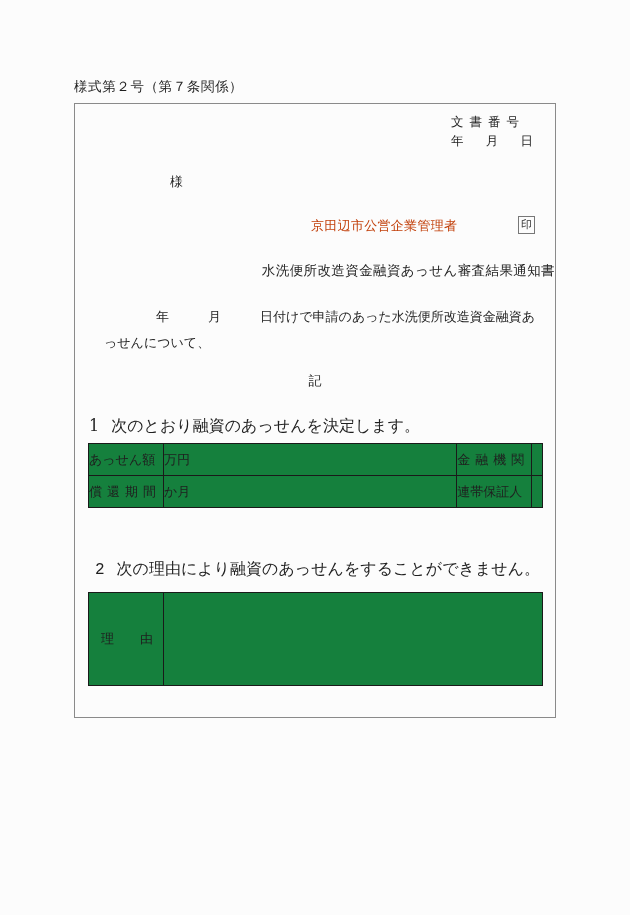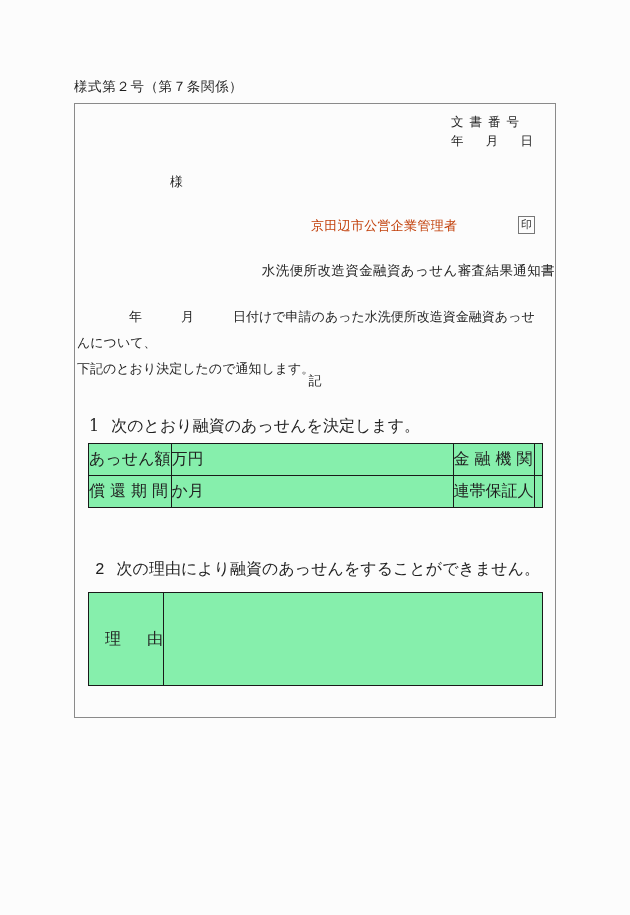--- a/index.html
+++ b/index.html
@@ -115,21 +115,21 @@
     top: 158px;
     text-align: right;
     font-size: 13.5px;
     letter-spacing: 0.4px;
     color: #1f1f1f;
   }
 
   
   .body-para {
     position: absolute;
-    left: 2px;
+    left: 29px;
     right: 10px;
     top: 200px;
     font-size: 13px;
     line-height: 2.0;
     color: #1f1f1f;
   }
   .body-para .dateline {
     display: inline-block;
     white-space: pre;
   }
@@ -153,23 +153,23 @@
     white-space: nowrap;
   }
   .item-1 { left: 14px; top: 312px; }
   .item-2 { left: 20px; top: 455px; font-family: Liberation Mono, monospace; }
   .item-line .num { margin-right: 12px; }
 
   
   table.form-table {
     position: absolute;
     border-collapse: collapse;
-    font-size: 16px;
-    color: #1f1f1f;
-    background: #86efac;
+    font-size: 13px;
+    color: #1f1f1f;
+    background: #15803d;
   }
   table.form-table td {
     border: 1px solid #1a1a1a;
     padding: 0;
     vertical-align: middle;
   }
 
   .t1 {
     left: 13px;
     top: 339px;
@@ -198,21 +198,21 @@
 
   
   .t2 {
     left: 13px;
     top: 488px;
     width: 455px;
   }
   .t2 td { height: 92px; }
   .reason-label {
     width: 74px;
-    text-align: right;
+    text-align: center;
   }
   .reason-label .spread-wide {
     display: inline-block;
     letter-spacing: 26px;
     margin-right: -26px;
     padding-left: 2px;
   }
 </style>
 </head>
 <body>
@@ -236,21 +236,20 @@
 
     <div class="issuer-row">
       <div class="issuer-name">京田辺市公営企業管理者</div>
       <div class="seal-box">印</div>
     </div>
 
     <div class="doc-title">水洗便所改造資金融資あっせん審査結果通知書</div>
 
     <div class="body-para">
       <span style="display:inline-block;width:52px"></span><span class="dateline">年　　　月　　　日</span><span>付けで申請のあった水洗便所改造資金融資あっせんについて、</span><br>
-      <span>下記のとおり決定したので通知します。</span>
     </div>
 
     <div class="ki">記</div>
 
     <div class="item-line item-1">
       <span class="num">1</span><span>次のとおり融資のあっせんを決定します。</span>
     </div>
 
     <table class="form-table t1">
       <tbody>

